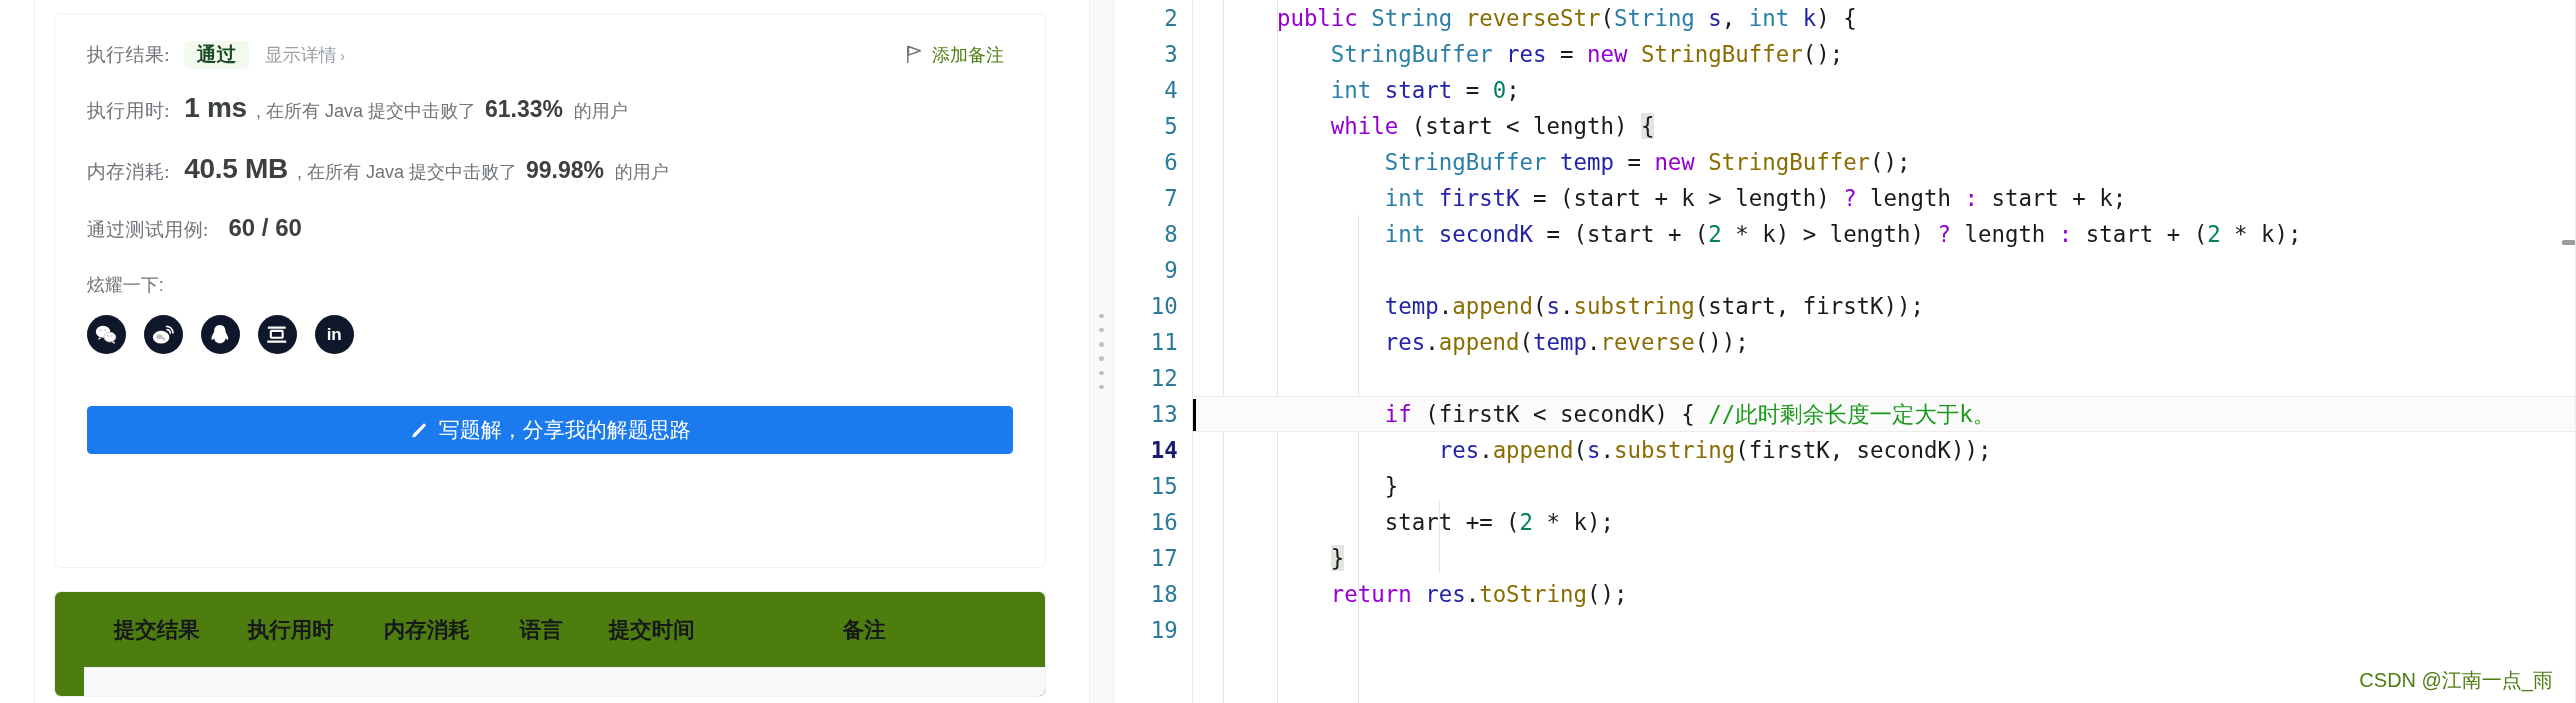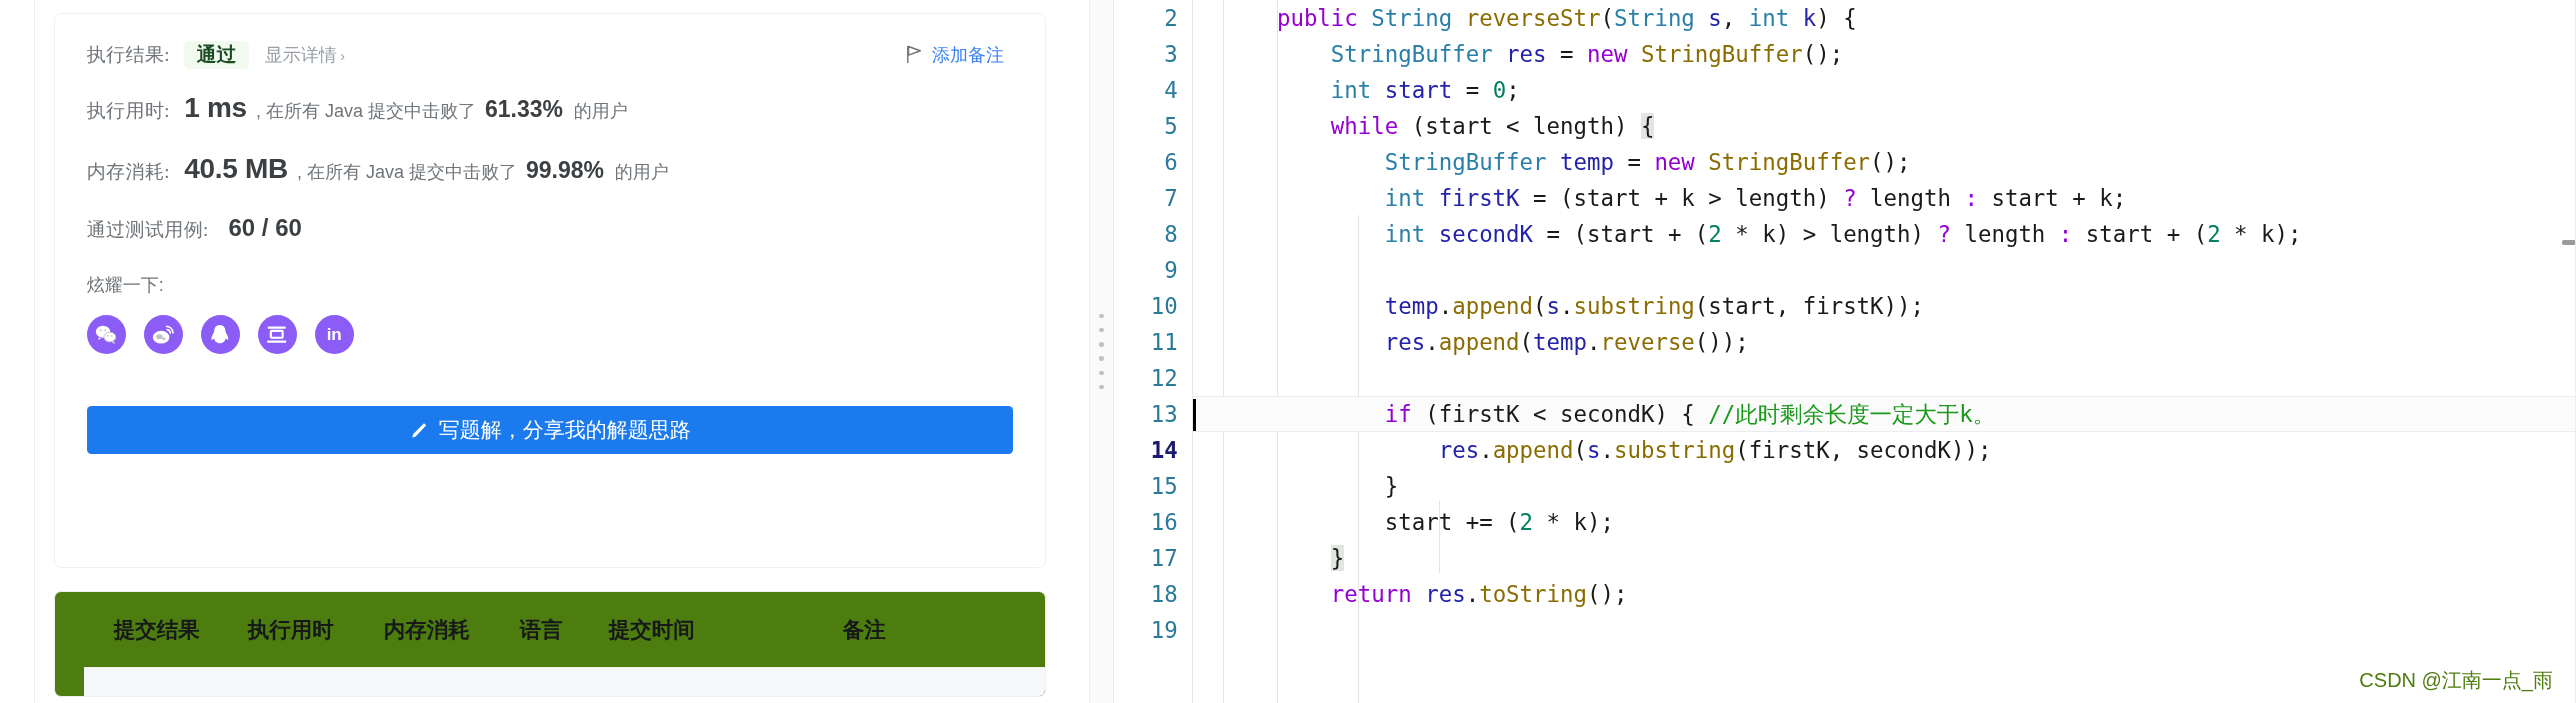--- a/index.html
+++ b/index.html
@@ -41,40 +41,40 @@
     color: #1b4d24; background: #f2f9ef;
     font-size: 19.7px; font-weight: 600;
     border-radius: 5.4px; padding: 4.5px 12.5px; margin-left: 14.3px;
     line-height: 1;
   }
   .detail-link {
     color: #9aa0a6; font-size: 18px; margin-left: 16px; cursor: pointer;
   }
   .detail-link .chev { font-size: 14.3px; margin-left: 3.6px; }
   .add-note {
-    color: #3b82f6; font-size: 18px; display: flex; align-items: center;
+    color: #4d7c0f; font-size: 18px; display: flex; align-items: center;
     cursor: pointer; margin-right: 9px;
   }
   .flag-ico { margin-right: 9px; display: inline-flex; }
   .bignum {
     color: #3c4043; font-size: 28px; font-weight: 700;
     margin: 0 3.6px 0 14.3px; letter-spacing: -0.3px;
   }
   .tail { color: #70757a; font-size: 18px; margin-left: 5.4px; }
   .pct {
     color: #3c4043; font-size: 23px; font-weight: 700;
     margin: 0 5.4px 0 9px;
   }
   .cases { color: #3c4043; font-size: 24px; font-weight: 700; margin-left: 19.7px; }
 
   .flaunt-label { color: #70757a; font-size: 18px; margin-bottom: 18px; }
   .socials { display: flex; gap: 18px; margin-bottom: 52px; }
   .soc {
     width: 39px; height: 39px; border-radius: 50%;
-    background: #8b5cf6; display: flex; align-items: center; justify-content: center;
+    background: #0f172a; display: flex; align-items: center; justify-content: center;
     cursor: pointer;
   }
   .soc svg, .soc span { display: block; }
   .soc .in-txt { color:#fff; font-size:17px; font-weight:700; font-family:"Liberation Sans",sans-serif; line-height:1;}
 
   .write-btn {
     background: #1a7aee; color: #fff; border: none; border-radius: 4.5px;
     height: 48px; width: 100%; font-size: 21px; cursor: pointer;
     display: flex; align-items: center; justify-content: center;
     font-family: "Liberation Sans", "DejaVu Sans", sans-serif;

